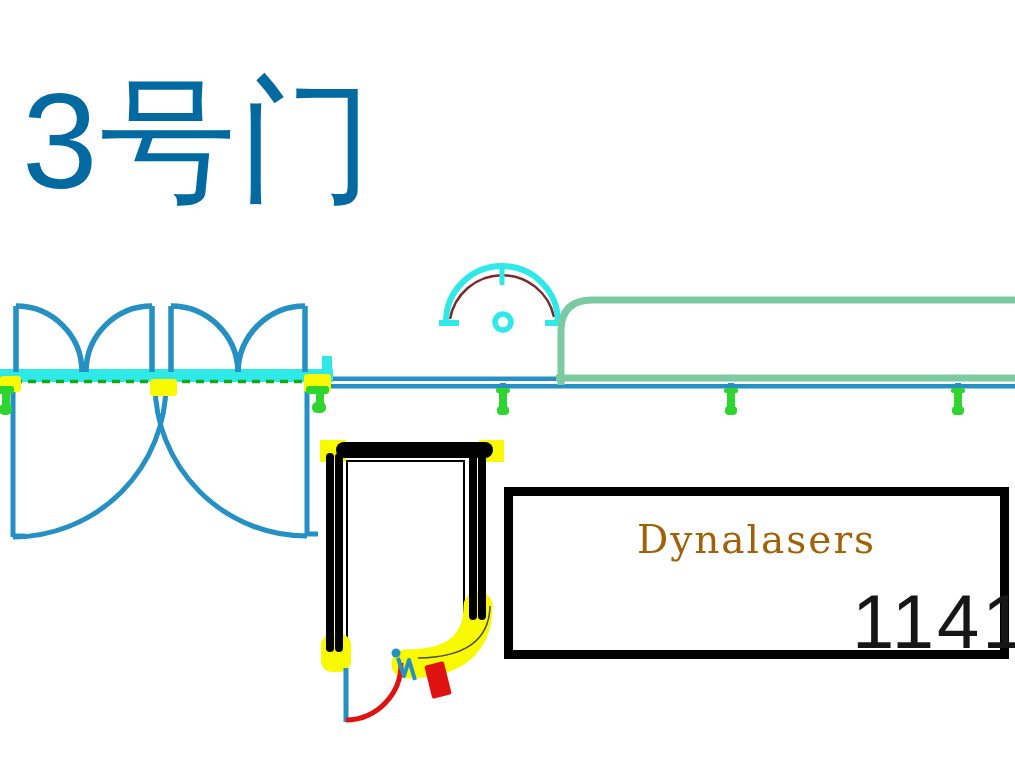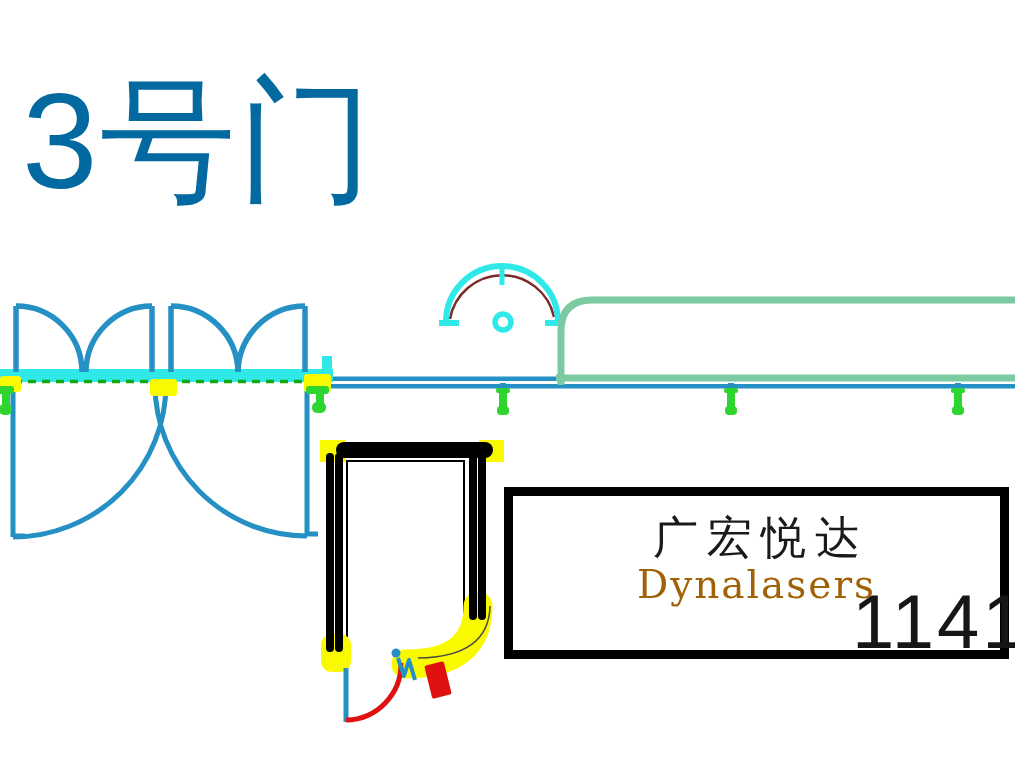--- a/index.html
+++ b/index.html
@@ -142,19 +142,18 @@
       <path d="M 346 720 A 56 56 0 0 0 401 663" stroke-width="5" fill="none" style="stroke:var(--c-red)"></path>
       <circle cx="396" cy="653" r="4.5" style="fill:var(--c-line-blue)"></circle>
       <path d="M 398 658 L 404 676 L 409 660 L 415 680" stroke-width="4" fill="none" stroke-linejoin="round" style="stroke:var(--c-line-blue)"></path>
       <g transform="rotate(-14 438 680)">
         <rect x="428" y="663" width="20" height="34" rx="2" style="fill:var(--c-red)"></rect>
       </g>
     </g>
   </svg>
 
   <div class="label-box">
-    <div class="company-cn">广宏悦达</div>
     <div class="company-en">Dynalasers</div>
   </div>
 
   <div class="booth-number">1141</div>
 
 </div>
 
 </body></html>

